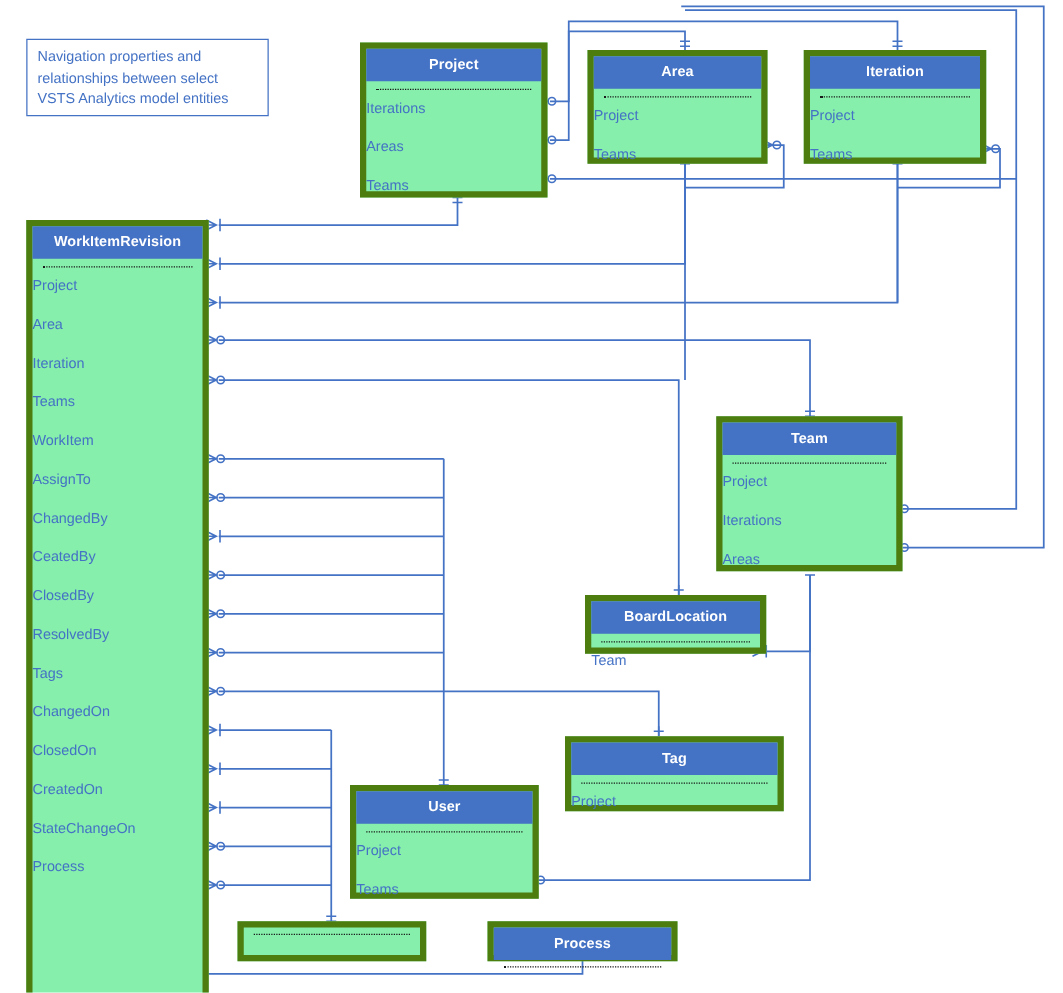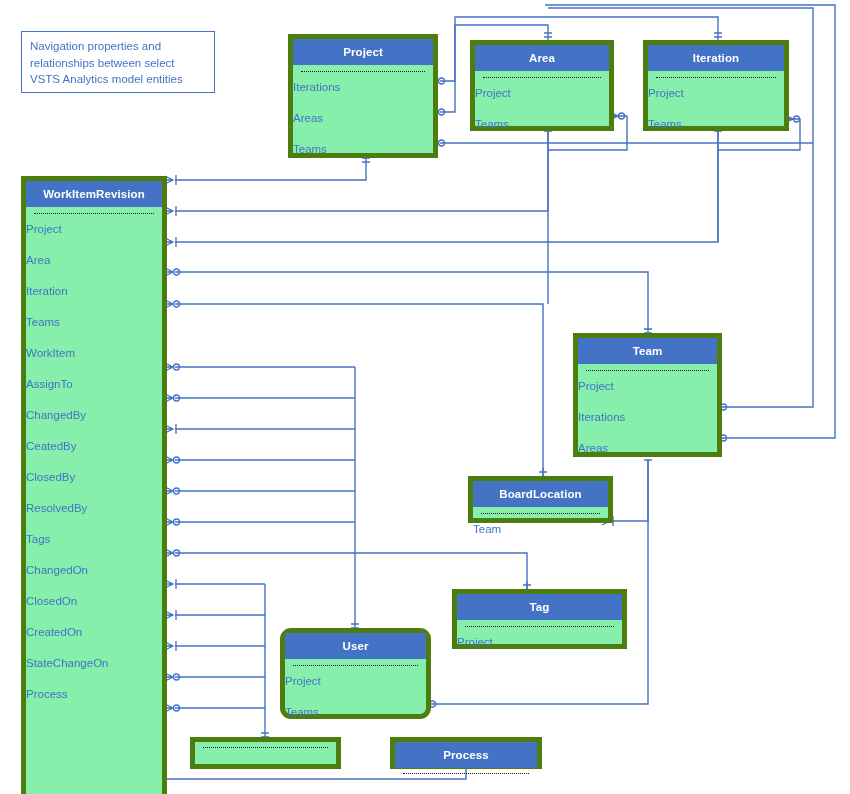--- a/index.html
+++ b/index.html
@@ -249,21 +249,21 @@
     <div class="sep"></div>
     <div class="prop">Team</div>
   </div>
 
   <div class="entity" style="left:452px;top:589px;width:175px;height:60px;">
     <div class="hdr">Tag</div>
     <div class="sep"></div>
     <div class="prop">Project</div>
   </div>
 
-  <div class="entity" style="left:280px;top:628px;width:151px;height:91px;border-radius:11px;">
+  <div class="entity" style="left:280px;top:628px;width:151px;height:91px;">
     <div class="hdr">User</div>
     <div class="sep"></div>
     <div class="prop">Project</div>
     <div class="prop">Teams</div>
   </div>
 
   <div class="entity slim" style="left:190px;top:737px;width:151px;height:32px;">
     <div class="sep"></div>
   </div>
 

